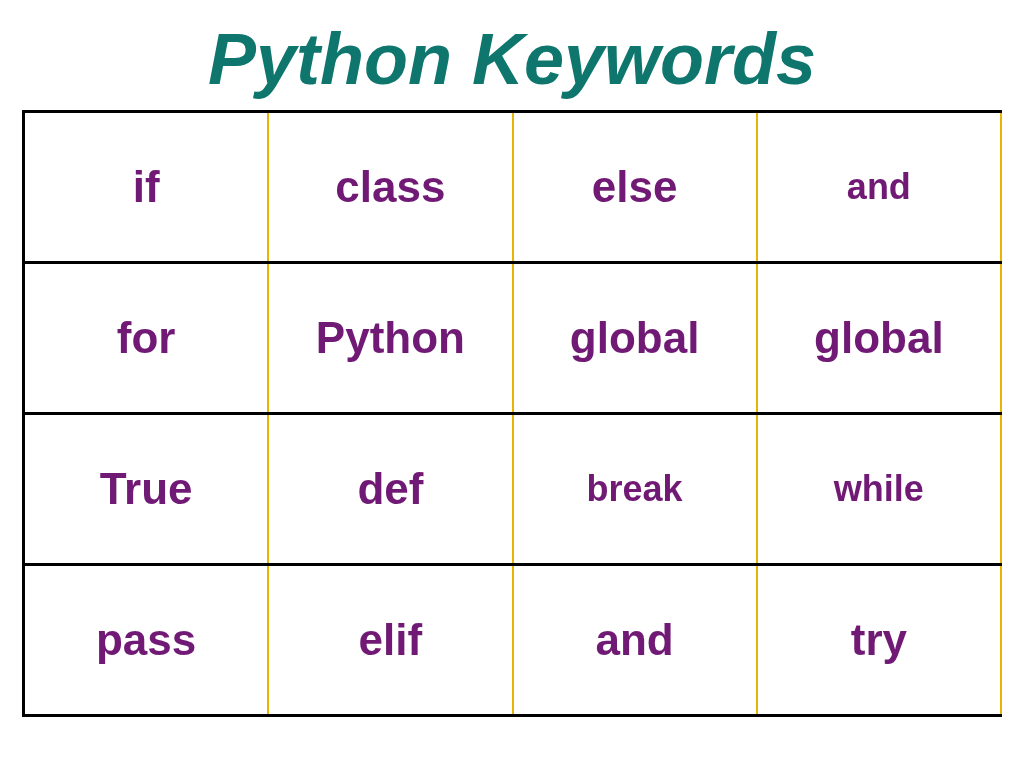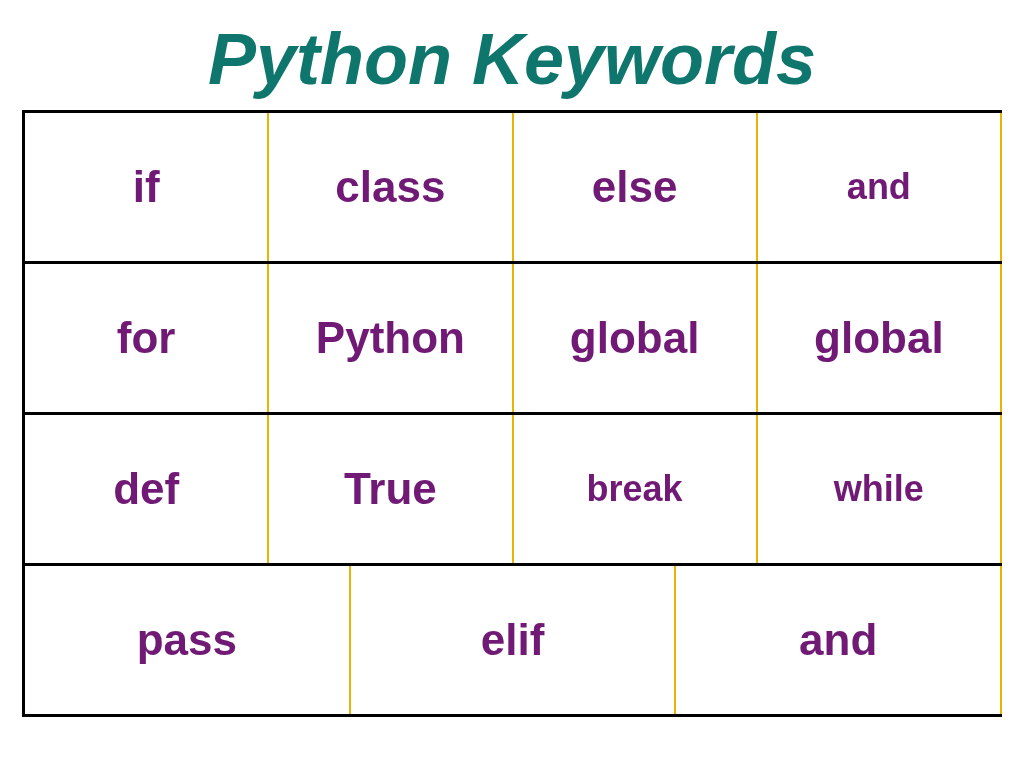--- a/index.html
+++ b/index.html
@@ -71,23 +71,24 @@
       <div class="table-cell">else</div>
       <div class="table-cell small-text">and</div>
     </div>
     <div class="table-row">
       <div class="table-cell">for</div>
       <div class="table-cell">Python</div>
       <div class="table-cell">global</div>
       <div class="table-cell">global</div>
     </div>
     <div class="table-row">
+      <div class="table-cell">True</div>
       <div class="table-cell">def</div>
-      <div class="table-cell">True</div>
       <div class="table-cell small-text">break</div>
       <div class="table-cell small-text">while</div>
     </div>
     <div class="table-row">
       <div class="table-cell">pass</div>
       <div class="table-cell">elif</div>
       <div class="table-cell">and</div>
+      <div class="table-cell">try</div>
     </div>
   </div>
 
 </body></html>

